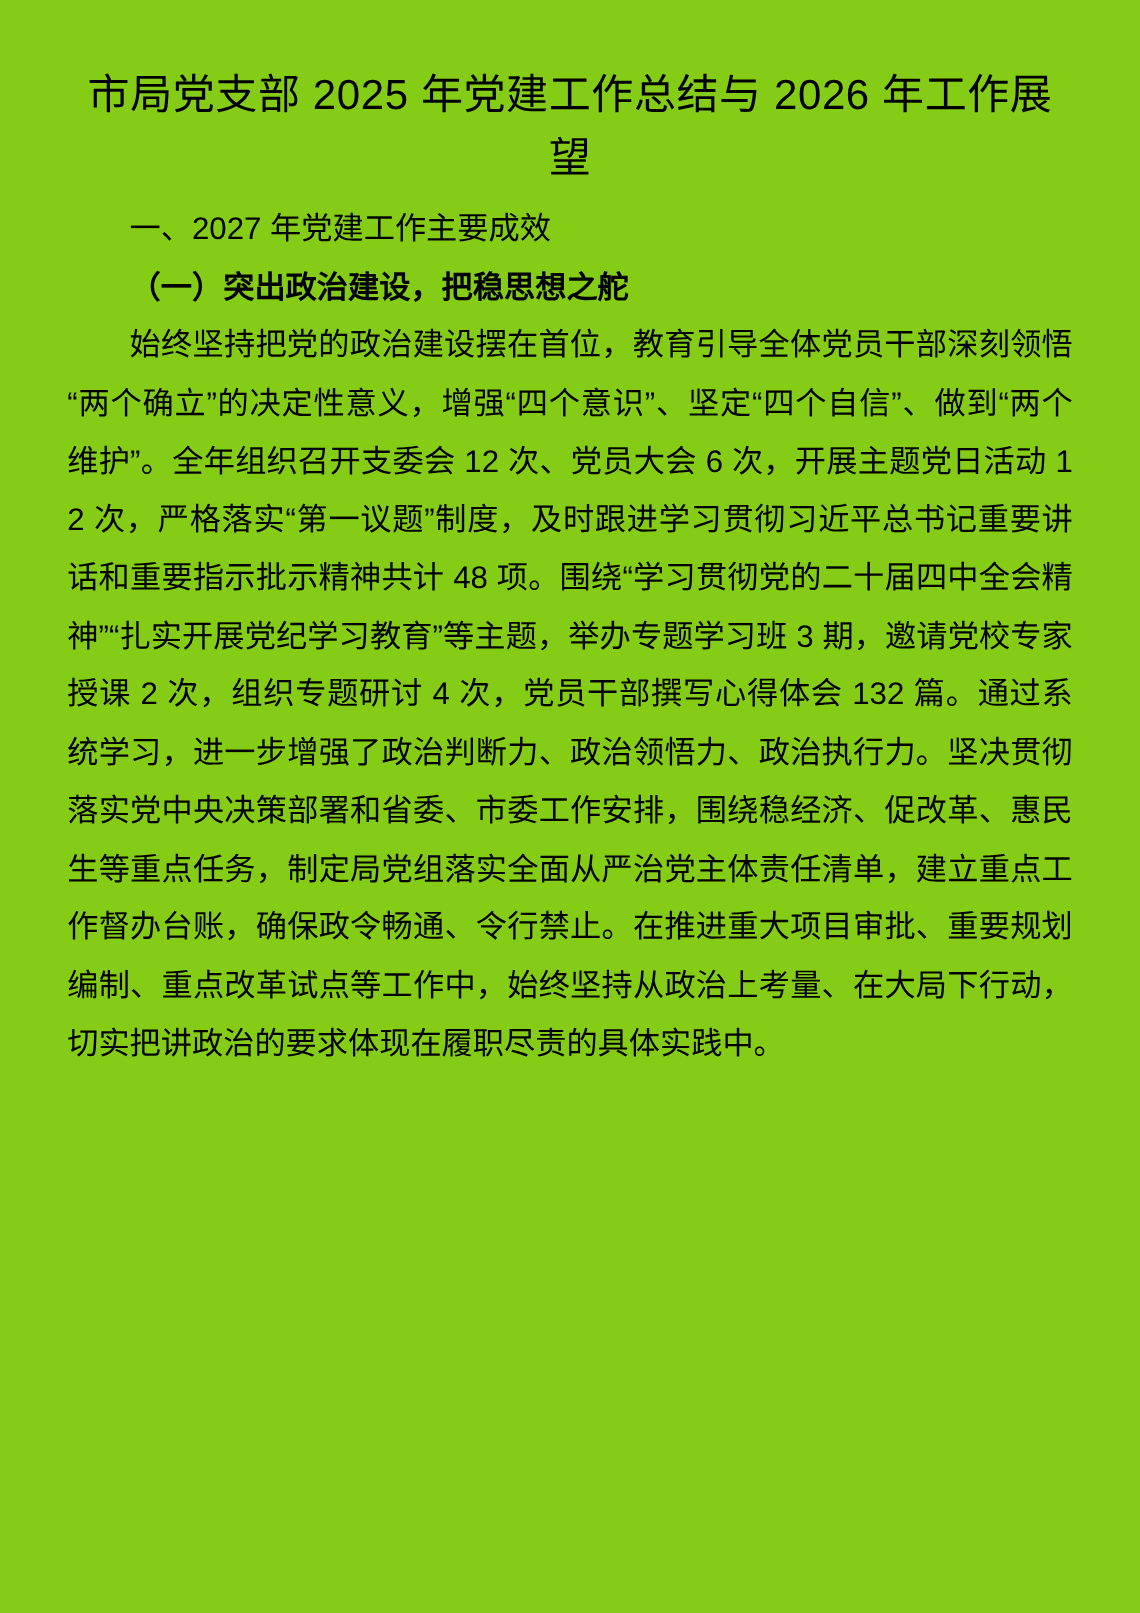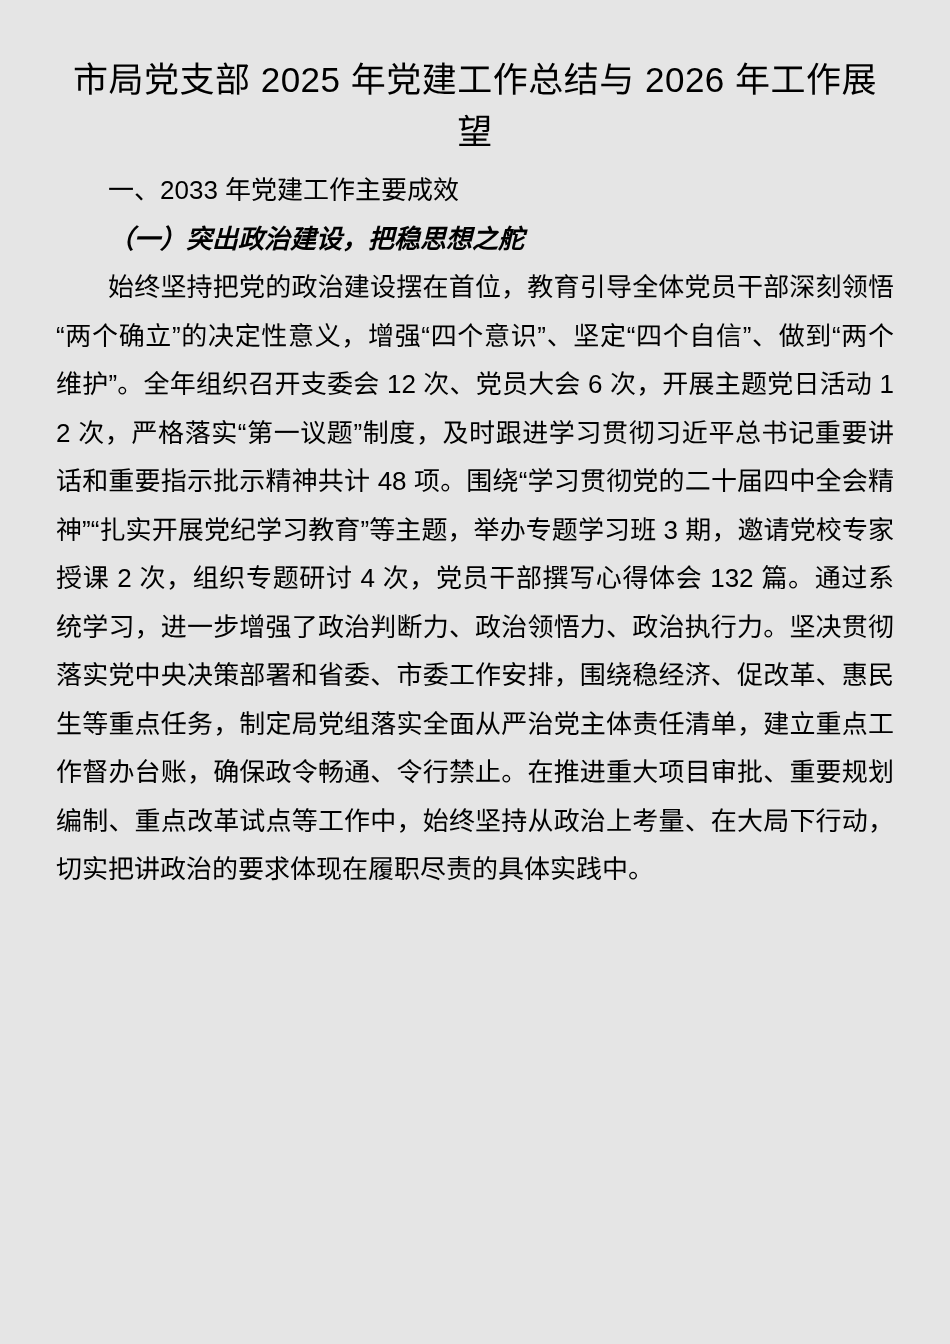--- a/index.html
+++ b/index.html
@@ -12,21 +12,21 @@
     height: 1344px;
     background: #ffffff;
     color: #000000;
     font-family: "Liberation Sans", "DejaVu Sans", sans-serif;
     overflow: hidden;
   }
   .page {
     width: 950px;
     height: 1344px;
     padding: 54px 56px 0 56px;
-    background: #e5e5e5;
+    background: #84cc16;
   }
   .doc-title {
     margin: 0 0 8px 0;
     font-size: 35px;
     font-weight: 400;
     line-height: 52px;
     text-align: center;
     color: #000000;
     letter-spacing: 0.5px;
   }
@@ -41,30 +41,29 @@
     color: #000000;
     word-break: break-all;
   }
   .doc-body h2 {
     font-weight: 400;
     text-align: left;
   }
   .doc-body h3 {
     font-weight: 700;
     text-align: left;
-    font-style: italic;
   }
 </style>
 </head>
 <body>
 
 <div class="page">
   <h1 class="doc-title">市局党支部 2025 年党建工作总结与 2026 年工作展望</h1>
 
   <div class="doc-body">
 
-    <h2>一、2033 年党建工作主要成效</h2>
+    <h2>一、2027 年党建工作主要成效</h2>
 
     <h3>（一）突出政治建设，把稳思想之舵</h3>
 
     <p>始终坚持把党的政治建设摆在首位，教育引导全体党员干部深刻领悟“两个确立”的决定性意义，增强“四个意识”、坚定“四个自信”、做到“两个维护”。全年组织召开支委会 12 次、党员大会 6 次，开展主题党日活动 12 次，严格落实“第一议题”制度，及时跟进学习贯彻习近平总书记重要讲话和重要指示批示精神共计 48 项。围绕“学习贯彻党的二十届四中全会精神”“扎实开展党纪学习教育”等主题，举办专题学习班 3 期，邀请党校专家授课 2 次，组织专题研讨 4 次，党员干部撰写心得体会 132 篇。通过系统学习，进一步增强了政治判断力、政治领悟力、政治执行力。坚决贯彻落实党中央决策部署和省委、市委工作安排，围绕稳经济、促改革、惠民生等重点任务，制定局党组落实全面从严治党主体责任清单，建立重点工作督办台账，确保政令畅通、令行禁止。在推进重大项目审批、重要规划编制、重点改革试点等工作中，始终坚持从政治上考量、在大局下行动，切实把讲政治的要求体现在履职尽责的具体实践中。</p>
   </div>
 </div>
 
 </body></html>

